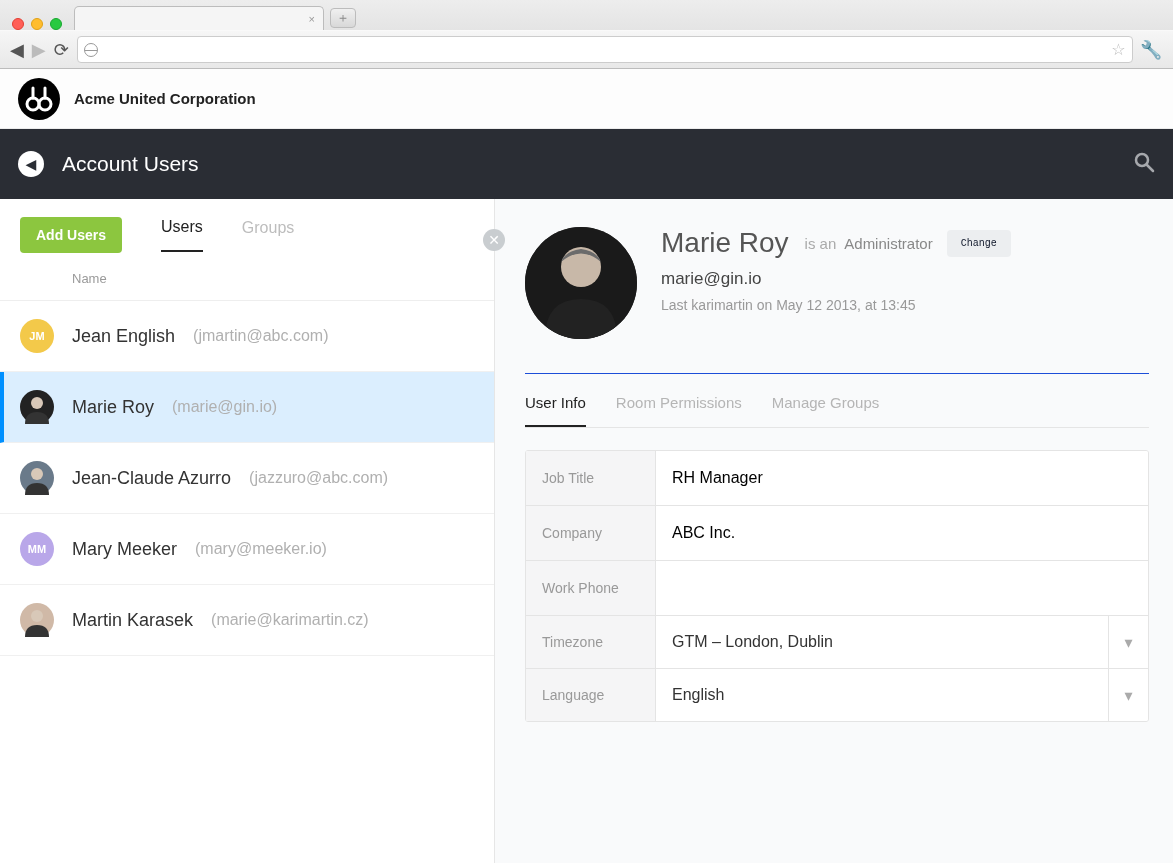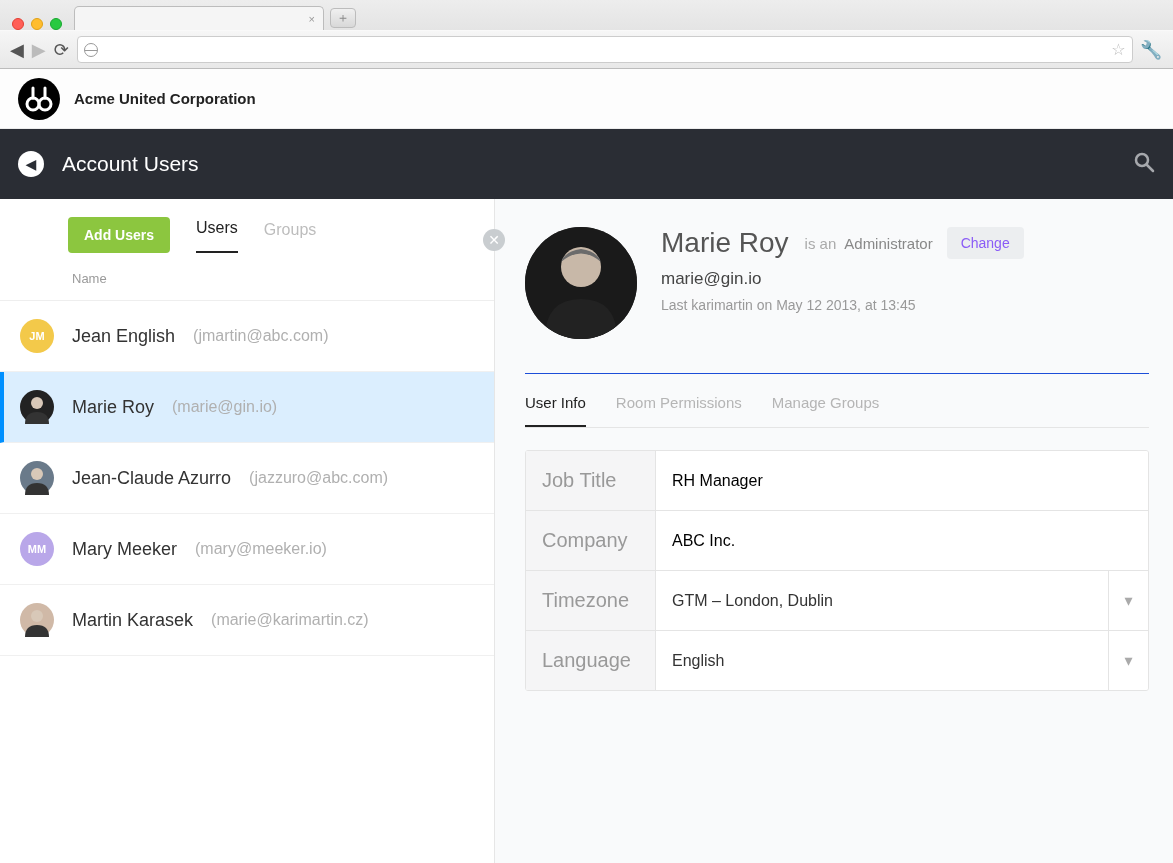--- a/index.html
+++ b/index.html
@@ -97,21 +97,21 @@
 
   
   .main{display:flex;height:calc(863px - 30px - 38px - 60px - 70px);}
 
   
   .left{
     width:495px;background:#fff;border-right:1px solid #e6e6e6;
     display:flex;flex-direction:column;position:relative;
   }
   .left-tabs{
-    display:flex;align-items:flex-end;gap:26px;padding:18px 20px 0 20px;margin-left:48px;
+    display:flex;align-items:center;gap:39px;padding:18px 20px 0 20px;
   }
   .add-btn{
     background:#8cc63f;color:#fff;border:none;border-radius:4px;
     padding:10px 16px;font-size:14px;font-weight:600;cursor:pointer;
   }
   .ltab{font-size:16px;color:#bdbdbd;padding-bottom:14px;cursor:pointer;}
   .ltab.active{color:#222;border-bottom:2px solid #222;}
   .close-panel{
     position:absolute;right:-11px;top:30px;width:22px;height:22px;border-radius:50%;
     background:#c9cdd0;color:#fff;display:flex;align-items:center;justify-content:center;
@@ -135,40 +135,40 @@
   
   .right{flex:1;background:#f9fafb;padding:28px 24px 24px 30px;overflow:auto;}
   .profile-header{display:flex;gap:24px;}
   .big-avatar{width:112px;height:112px;border-radius:50%;background:#333;flex-shrink:0;overflow:hidden;}
   .profile-meta h1{font-size:28px;font-weight:300;color:#555;display:inline-block;margin-right:8px;}
   .role-line{display:flex;align-items:center;gap:8px;flex-wrap:wrap;}
   .role-label{color:#aaa;font-size:15px;}
   .role-value{color:#888;font-size:15px;}
   .change-btn{
     background:#eceef0;border:none;border-radius:4px;padding:8px 14px;
-    color:#8b5cf6;font-size:14px;cursor:pointer;margin-left:6px;
+    color:#0f172a;font-size:10px;cursor:pointer;margin-left:6px;font-family:Liberation Mono, monospace;
   }
   .email-line{font-size:17px;color:#444;margin-top:10px;}
   .lastconn{font-size:14px;color:#aaa;margin-top:8px;}
   .lastconn span{color:#999;}
 
   .detail-tabs{
     display:flex;gap:30px;border-bottom:1px solid #e5e5e5;margin-top:34px;
     border-top:1px solid #1d4ed8;padding-top:20px;
   }
   .dtab{font-size:15px;color:#b5b5b5;padding-bottom:14px;cursor:pointer;}
   .dtab.active{color:#222;border-bottom:2px solid #222;}
 
   .form{margin-top:22px;border:1px solid #e4e4e4;border-radius:3px;overflow:hidden;}
   .form-row{
     display:flex;align-items:stretch;border-bottom:1px solid #e4e4e4;background:#fff;
   }
   .form-row:last-child{border-bottom:none;}
   .form-label{
-    width:130px;background:#f5f5f6;color:#999;font-size:20px;
+    width:130px;background:#f5f5f6;color:#999;font-size:14px;
     display:flex;align-items:center;padding:18px 16px;border-right:1px solid #e4e4e4;
   }
   .form-value{
     flex:1;display:flex;align-items:center;padding:0 16px;font-size:16px;color:#333;
   }
   .form-value input{
     border:none;outline:none;font-size:16px;width:100%;padding:18px 0;font-family:inherit;background:transparent;
   }
   .select-caret{
     width:40px;border-left:1px solid #e4e4e4;display:flex;align-items:center;justify-content:center;
@@ -323,20 +323,26 @@
             <input value="RH Manager" style="">
           </div>
       </div>
       <div class="form-row">
         <div class="form-label">Company</div>
         <div class="form-value">
             <input value="ABC Inc." style="">
           </div>
       </div>
       <div class="form-row">
+        <div class="form-label">Work Phone</div>
+        <div class="form-value">
+            <input value="" style="">
+          </div>
+      </div>
+      <div class="form-row">
         <div class="form-label">Timezone</div>
         <div class="form-value">GTM – London, Dublin</div>
         <div class="select-caret">▾</div>
       </div>
       <div class="form-row">
         <div class="form-label">Language</div>
         <div class="form-value">English</div>
         <div class="select-caret">▾</div>
       </div>
     </div>

